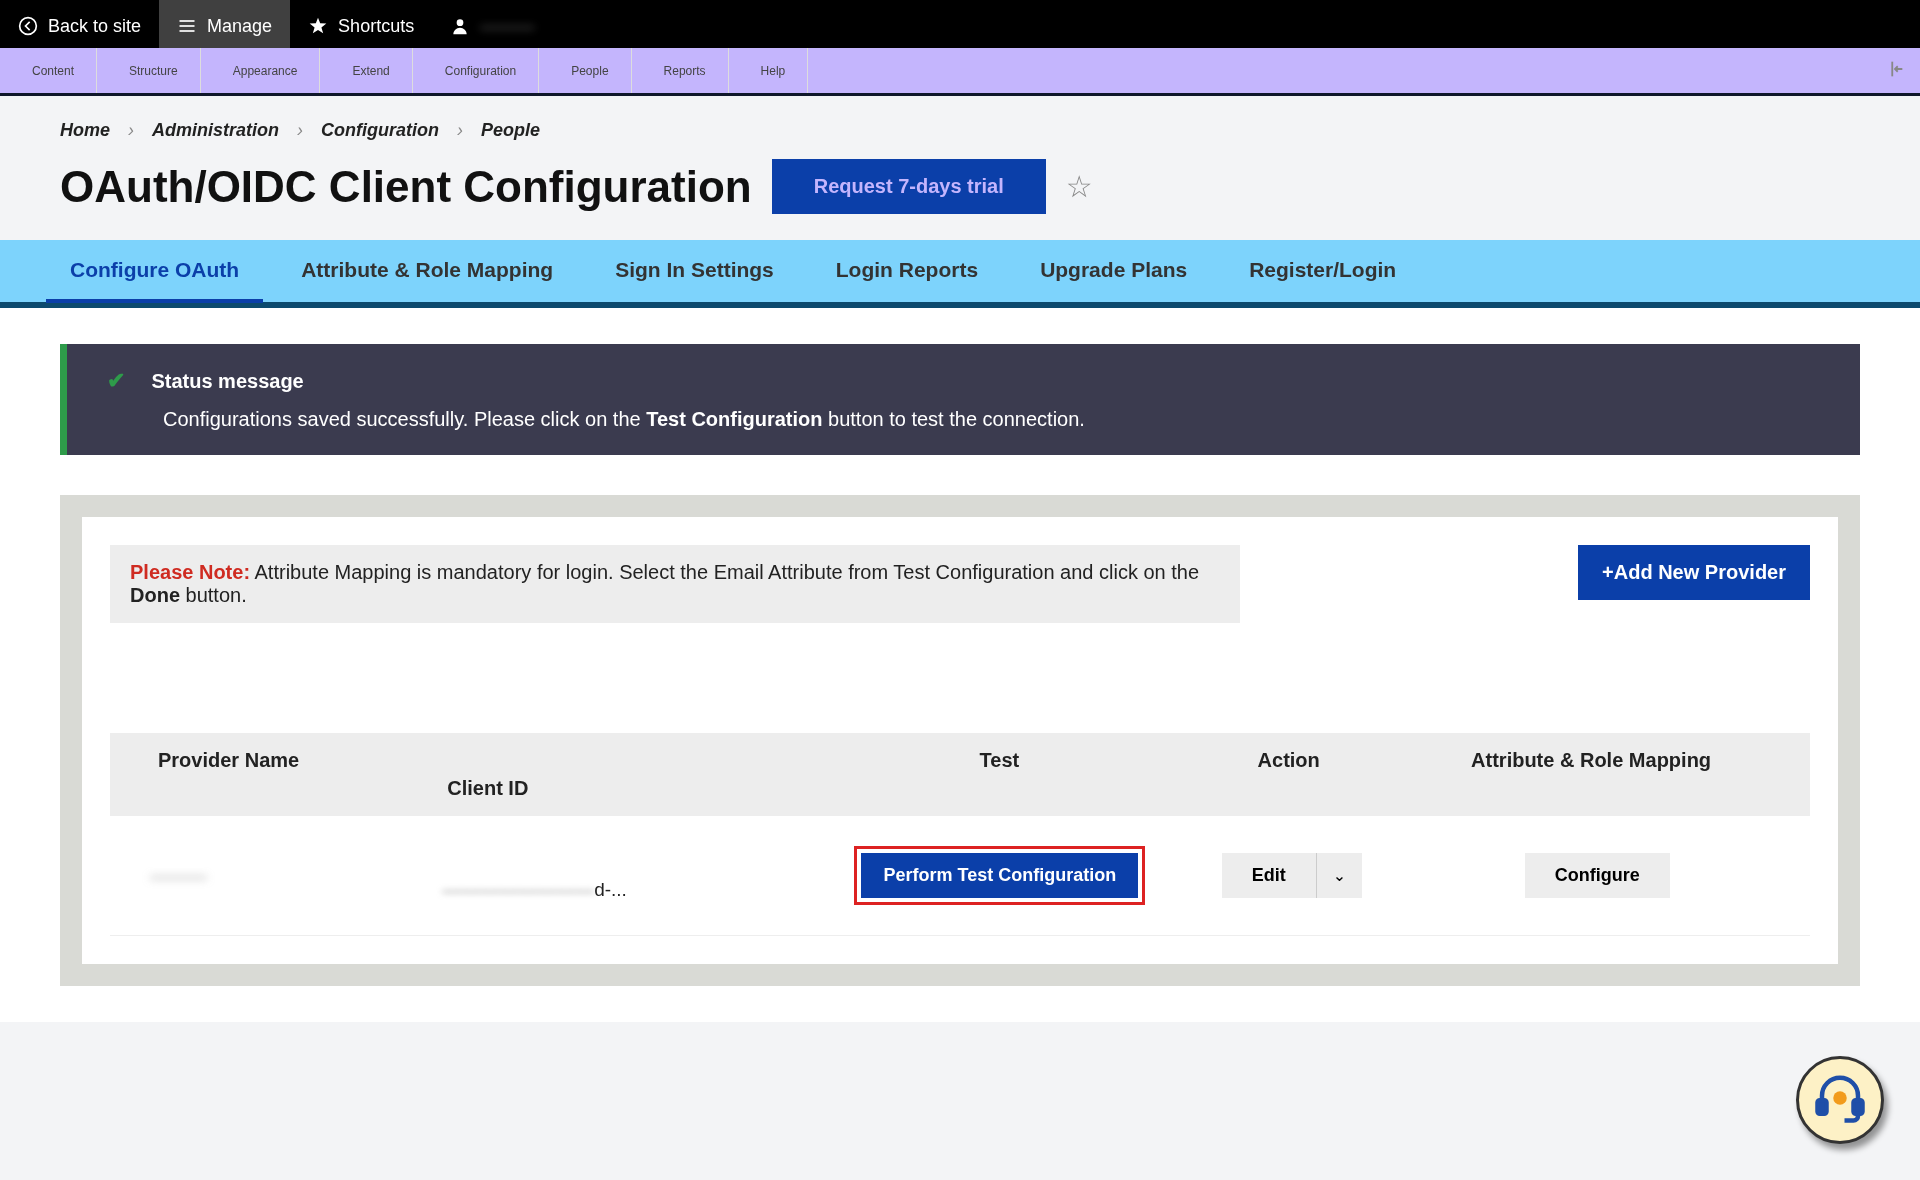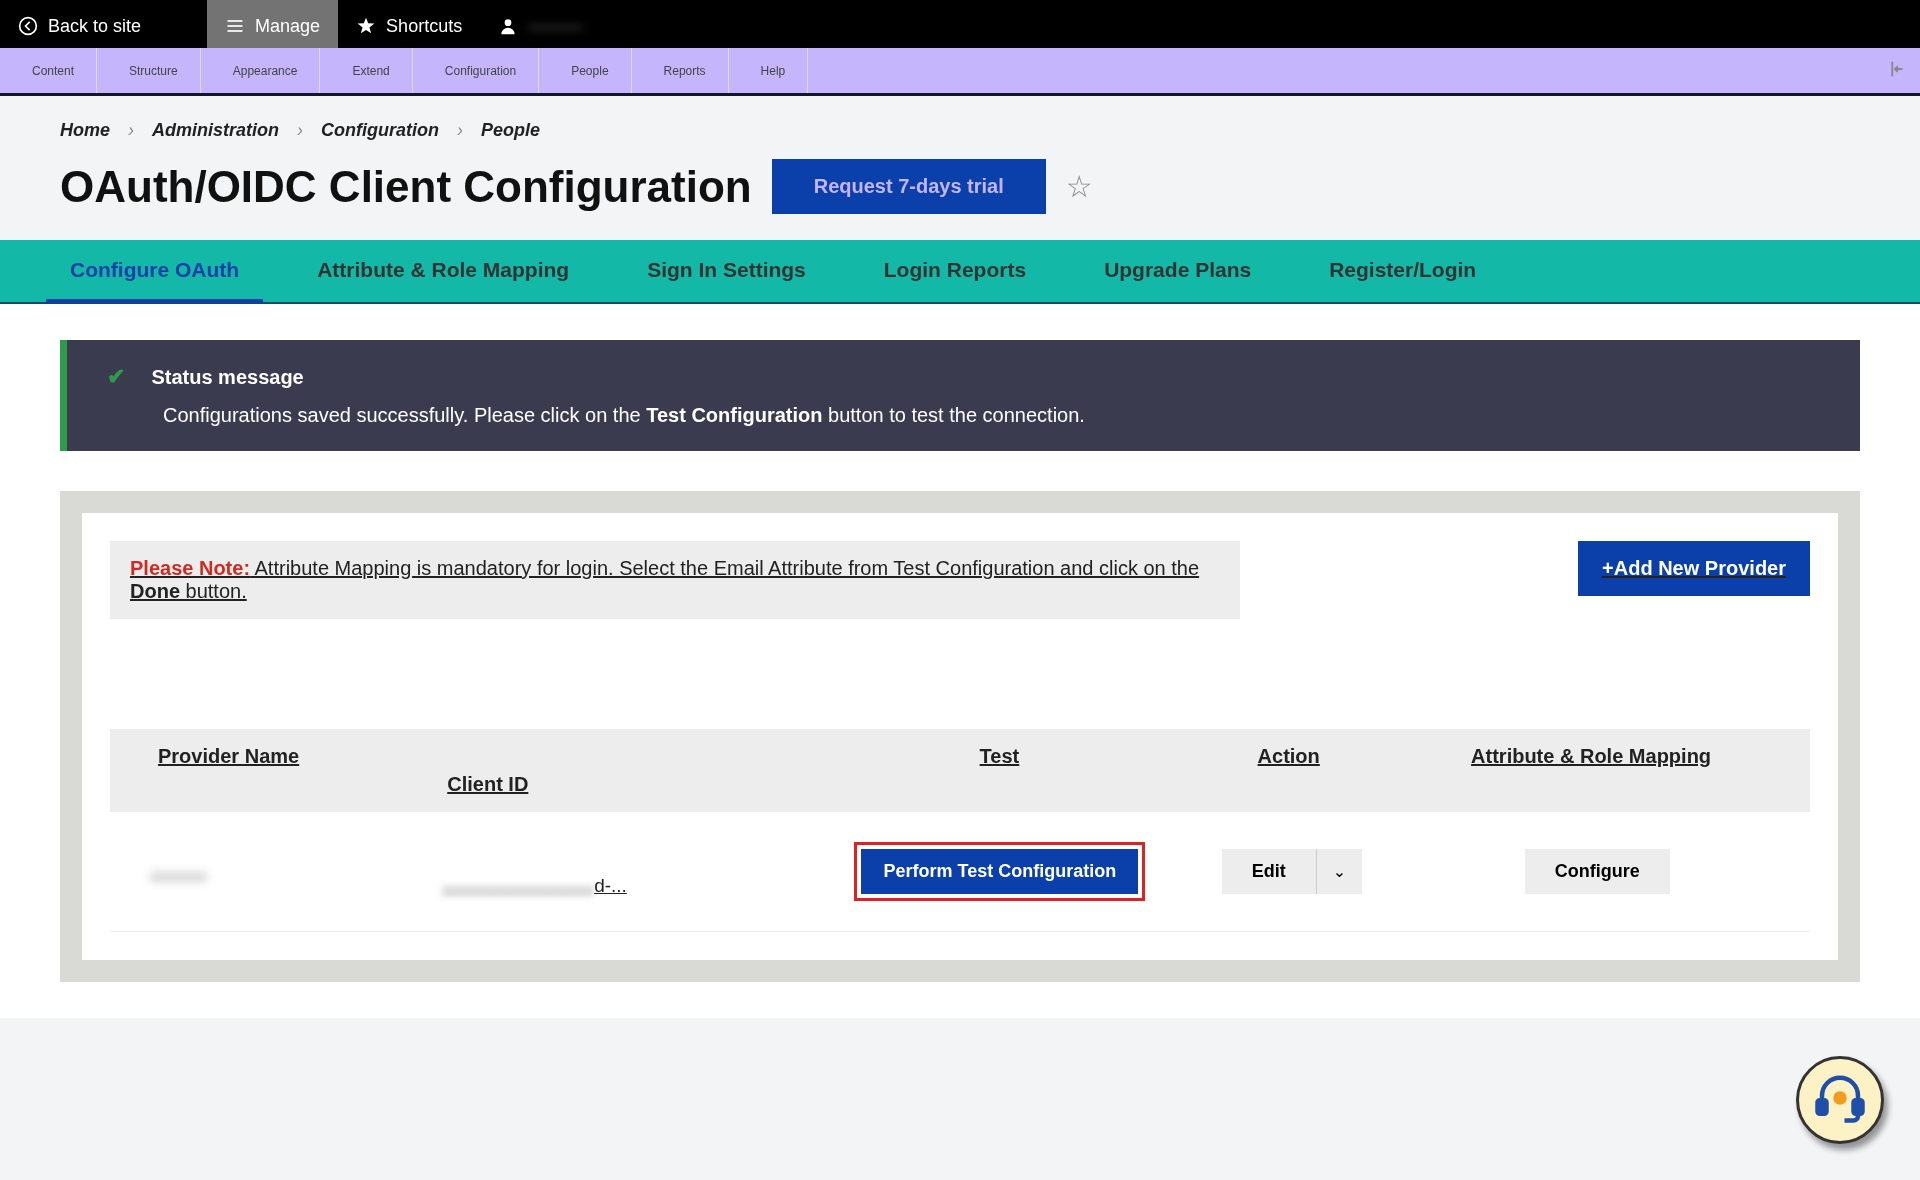--- a/index.html
+++ b/index.html
@@ -1,21 +1,21 @@
 <!DOCTYPE html>
 <html><head>
 <meta charset="utf-8">
 <style>
   * { box-sizing: border-box; margin: 0; padding: 0; }
   body { font-family: -apple-system, BlinkMacSystemFont, "Segoe UI", Arial, sans-serif; background: #f3f4f6; color: #222; width: 1920px; }
 
   
   .topbar { background: #000; height: 48px; display: flex; align-items: center; color: #fff; font-size: 18px; }
   .topbar .item { display: flex; align-items: flex-start; gap: 10px; padding: 16px 18px; height: 100%; cursor: pointer; }
-  .topbar .item.active { background: #737373; margin-left: 48px; }
+  .topbar .item.active { background: #404040; }
   .topbar .icon { display: inline-flex; width: 20px; height: 20px; }
   .topbar .user-name { filter: blur(4px); opacity: 0.6; }
 
   
   .adminmenu { background: #c4b5fd; height: 48px; display: flex; align-items: stretch; border-bottom: 3px solid #0f172a; font-size: 12px; color: #444; }
   .adminmenu .item { display: flex; align-items: center; gap: 10px; padding: 0 22px; border-right: 1px solid #ddd; cursor: pointer; }
   .adminmenu .spacer { flex: 1; }
   .adminmenu .collapse { display:flex; align-items:center; padding:0 14px; color:#888; cursor:pointer; }
 
   
@@ -23,37 +23,37 @@
   .crumbs .sep { color: #888; font-weight: 400; }
   .crumbs a { color: #222; text-decoration: none; }
 
   
   .titlewrap { padding: 10px 60px 26px; display:flex; align-items:center; gap: 20px; }
   .titlewrap h1 { font-size: 44px; font-weight: 700; color: #111; }
   .btn-primary { background: #0b3fa9; color:#c4b5fd; border:none; padding: 16px 42px; font-size: 20px; font-weight: 700; cursor: pointer; }
   .star { color: #888; font-size: 30px; }
 
   
-  .tabs { padding: 0 60px; display:flex; gap: 58px; border-bottom: 2px solid #0c4a6e; background: #14b8a6; }
+  .tabs { padding: 0 60px; display:flex; gap: 42px; border-bottom: 6px solid #0c4a6e; background: #7dd3fc; }
   .tabs .tab { padding: 18px 10px 20px; font-size: 21px; font-weight: 700; color: #333; cursor:pointer; position:relative; }
   .tabs .tab.active { color: #0b3fa9; }
   .tabs .tab.active::after { content:""; position:absolute; left:-14px; right:-14px; bottom:-1px; height:4px; background:#0b3fa9; }
 
   
   .content { padding: 36px 60px; background: #fff; }
 
   
   .status { background: #3b3b4f; color: #fff; border-left: 7px solid #2e9b4a; padding: 24px 40px; margin: 0 0 40px; }
   .status .head { display:flex; align-items:center; gap: 26px; font-size: 20px; font-weight: 700; margin-bottom: 14px; }
   .status .body { font-size: 20px; padding-left: 56px; }
   .check { color:#2e9b4a; font-size: 22px; }
 
   
   .panel-outer { background:#d9dad5; padding: 22px; }
-  .panel { background: #fff; padding: 28px; text-decoration: underline; }
+  .panel { background: #fff; padding: 28px; }
   .panel-top { display:flex; justify-content: space-between; align-items:flex-start; gap: 40px; }
   .note { background: #ededed; padding: 16px 20px; font-size: 20px; flex: 1; max-width: 1130px; }
   .note .label { color: #cf2b21; font-weight: 700; }
   .btn-add { background:#0b3fa9; color: #ffffff; border:none; font-size: 20px; font-weight: 700; padding: 16px 24px; cursor:pointer; }
 
   
   .table { margin-top: 110px; }
   .thead { background:#ededed; display:grid; grid-template-columns: 1.1fr 1.5fr 1.2fr 1fr 1.3fr; padding: 16px 48px; font-size: 20px; font-weight: 700; color:#222; }
   .trow { display:grid; grid-template-columns: 1.1fr 1.5fr 1.2fr 1fr 1.3fr; padding: 30px 40px; align-items:center; border-bottom: 1px solid #eee; font-size: 19px; }
   .blurred { filter: blur(4px); color:#777; }

